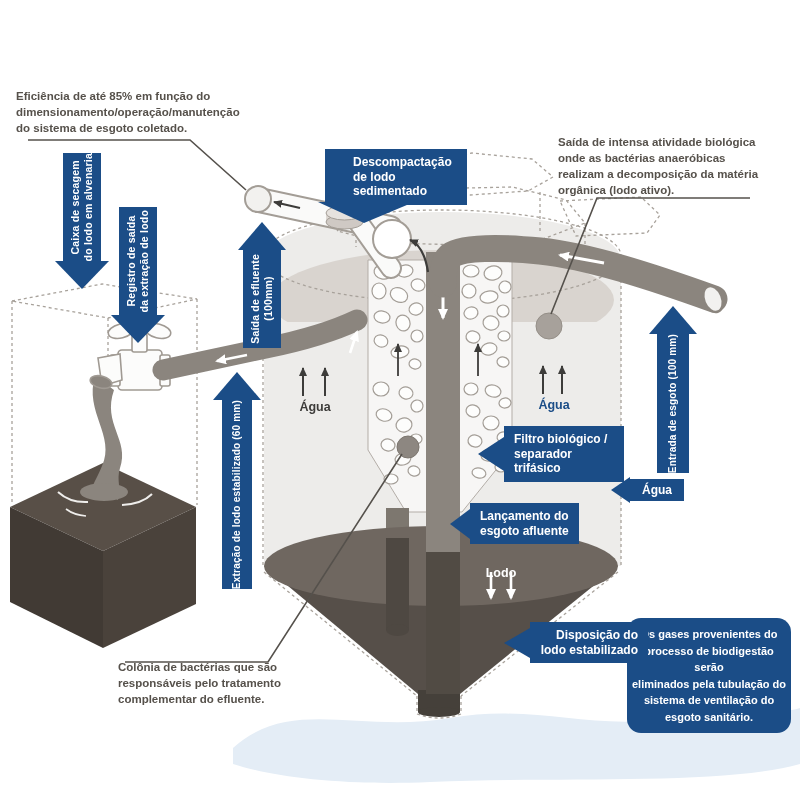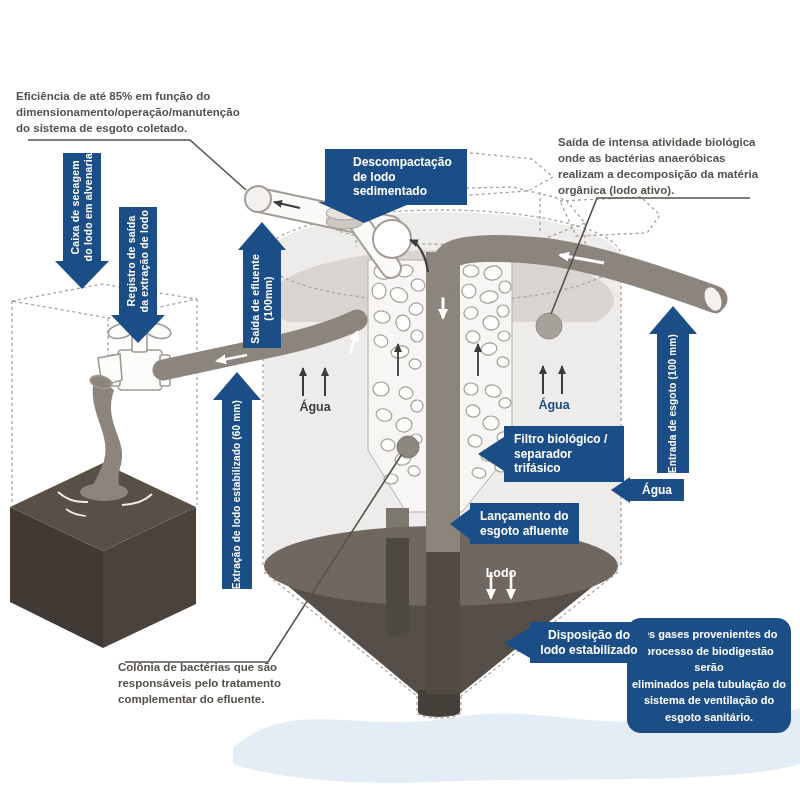--- a/index.html
+++ b/index.html
@@ -312,21 +312,21 @@
 trifásico</div>
   </div>
 
   <div class="callout" style="left:611px; top:477px;">
     <div class="chead-left" style="border-top-width:13px; border-bottom-width:13px; border-right-width:19px;"></div>
     <div class="cbox" style="padding:4px 12px;">Água</div>
   </div>
 
   <div class="callout" style="left:504px; top:622px;">
     <div class="chead-left" style="border-right-width:26px;"></div>
-    <div class="cbox" style="text-align:center; width:118px;">Disposição do
+    <div class="cbox" style="text-align:right; width:118px;">Disposição do
 lodo estabilizado</div>
   </div>
 
   <div class="flabel" style="left:291px; top:400px; width:48px; color:#3d3c3a;">Água</div>
   <div class="flabel" style="left:530px; top:398px; width:48px; color:#1b4d87;">Água</div>
   <div class="flabel" style="left:477px; top:551px; width:48px; color:#ffffff;margin-top:15px;">Lodo</div>
 
 </div>
 
 </body></html>

